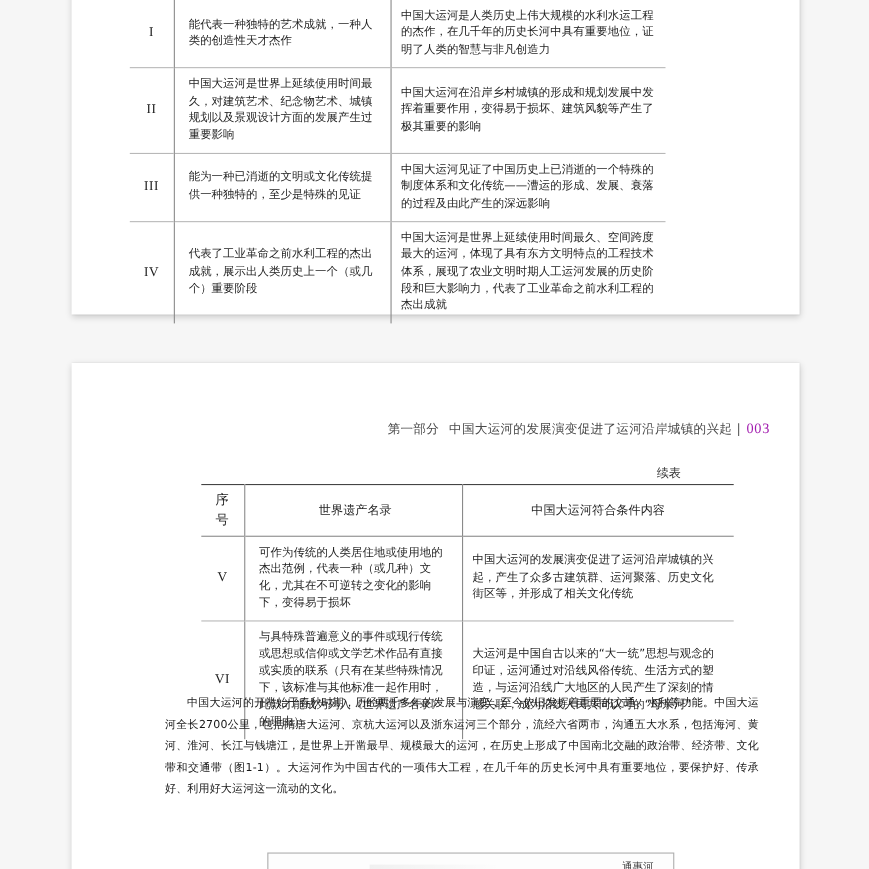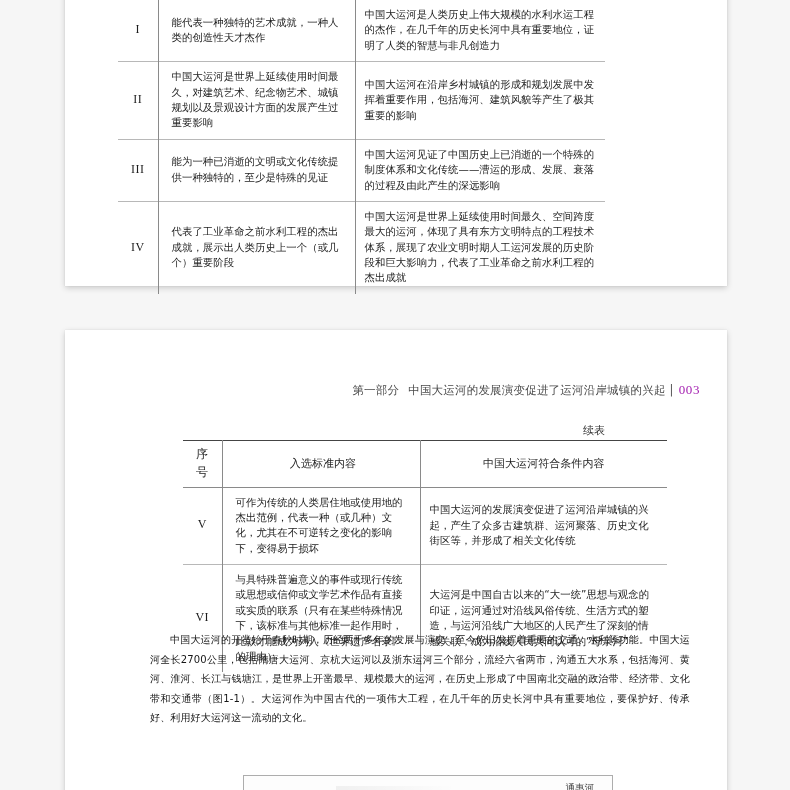--- a/index.html
+++ b/index.html
@@ -59,21 +59,21 @@
     letter-spacing: 0.6px;
   }
 
   
   .續表 , .cont-note {
     position: absolute;
     font-size: 11px;
     color: #333;
     font-family: "DejaVu Sans", "Liberation Sans", sans-serif;
   }
-  .cont-note { right: 122px; top: 93px; }
+  .cont-note { right: 108px; top: 93px; }
 
   
   table.doc-table {
     position: absolute;
     border-collapse: collapse;
     font-family: "DejaVu Sans", "Liberation Sans", sans-serif;
     color: #1d1d1d;
     table-layout: fixed;
   }
   table.doc-table td,
@@ -187,21 +187,21 @@
         </colgroup>
         <tbody>
           <tr>
             <td class="col-seq">I</td>
             <td class="col-mid">能代表一种独特的艺术成就，一种人类的创造性天才杰作</td>
             <td>中国大运河是人类历史上伟大规模的水利水运工程的杰作，在几千年的历史长河中具有重要地位，证明了人类的智慧与非凡创造力</td>
           </tr>
           <tr>
             <td class="col-seq">II</td>
             <td class="col-mid">中国大运河是世界上延续使用时间最久，对建筑艺术、纪念物艺术、城镇规划以及景观设计方面的发展产生过重要影响</td>
-            <td>中国大运河在沿岸乡村城镇的形成和规划发展中发挥着重要作用，包括海河、建筑风貌等产生了极其重要的影响</td>
+            <td>中国大运河在沿岸乡村城镇的形成和规划发展中发挥着重要作用，变得易于损坏、建筑风貌等产生了极其重要的影响</td>
           </tr>
           <tr>
             <td class="col-seq">III</td>
             <td class="col-mid">能为一种已消逝的文明或文化传统提供一种独特的，至少是特殊的见证</td>
             <td>中国大运河见证了中国历史上已消逝的一个特殊的制度体系和文化传统——漕运的形成、发展、衰落的过程及由此产生的深远影响</td>
           </tr>
           <tr class="rule-bottom">
             <td class="col-seq">IV</td>
             <td class="col-mid">代表了工业革命之前水利工程的杰出成就，展示出人类历史上一个（或几个）重要阶段</td>
             <td>中国大运河是世界上延续使用时间最久、空间跨度最大的运河，体现了具有东方文明特点的工程技术体系，展现了农业文明时期人工运河发展的历史阶段和巨大影响力，代表了工业革命之前水利工程的杰出成就</td>
@@ -223,21 +223,21 @@
 
       <table class="doc-table" id="table-criteria-b">
         <colgroup>
           <col class="c1">
             <col class="c2">
             <col class="c3">
         </colgroup>
         <thead>
           <tr class="rule-top">
             <th class="col-seq">序号</th>
-            <th class="col-mid">入选标准内容</th>
+            <th class="col-mid">世界遗产名录</th>
             <th>中国大运河符合条件内容</th>
           </tr>
         </thead>
         <tbody>
           <tr>
             <td class="col-seq">V</td>
             <td class="col-mid">可作为传统的人类居住地或使用地的杰出范例，代表一种（或几种）文化，尤其在不可逆转之变化的影响下，变得易于损坏</td>
             <td>中国大运河的发展演变促进了运河沿岸城镇的兴起，产生了众多古建筑群、运河聚落、历史文化街区等，并形成了相关文化传统</td>
           </tr>
           <tr class="rule-bottom">

